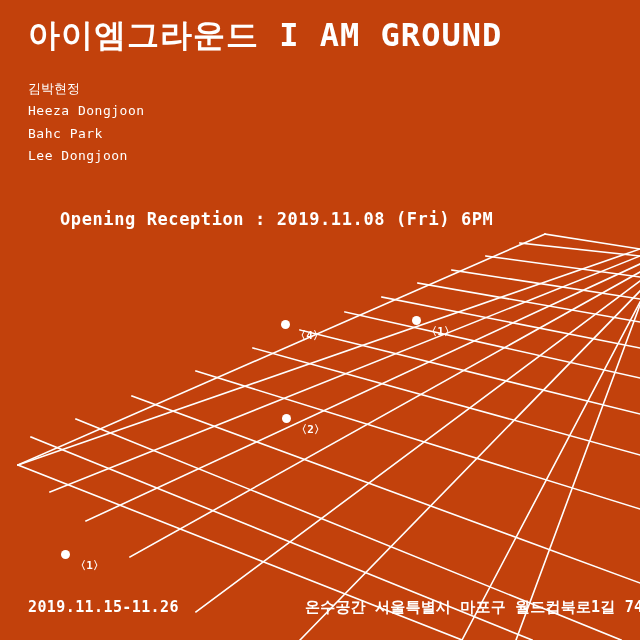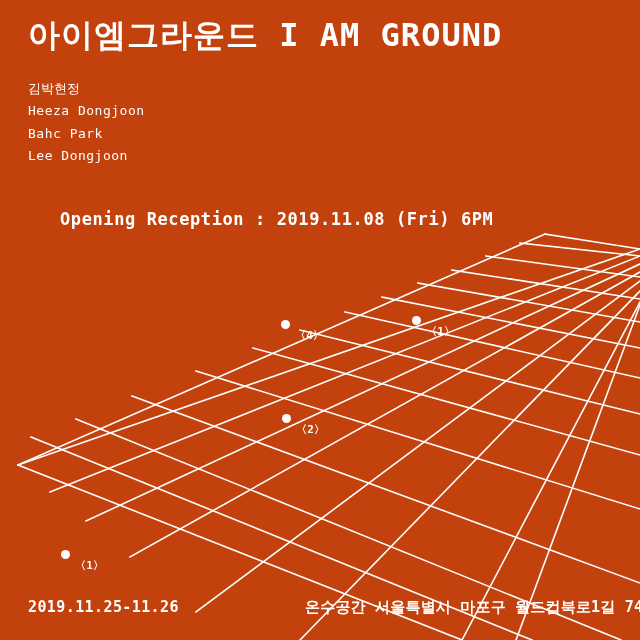--- a/index.html
+++ b/index.html
@@ -191,17 +191,17 @@
   <div class="marker" style="left:282px; top:414px;">
     <span class="marker-dot"></span>
     <span class="marker-label">〈2〉</span>
   </div>
   <div class="marker" style="left:61px; top:550px;">
     <span class="marker-dot"></span>
     <span class="marker-label">〈1〉</span>
   </div>
 
   <div id="footer" class="text-layer">
-    <span id="footer-dates">2019.11.25-11.26</span>
+    <span id="footer-dates">2019.11.15-11.26</span>
     <span id="footer-venue">온수공간 서울특별시 마포구 월드컵북로1길 74</span>
   </div>
 
 </div>
 
 </body></html>

